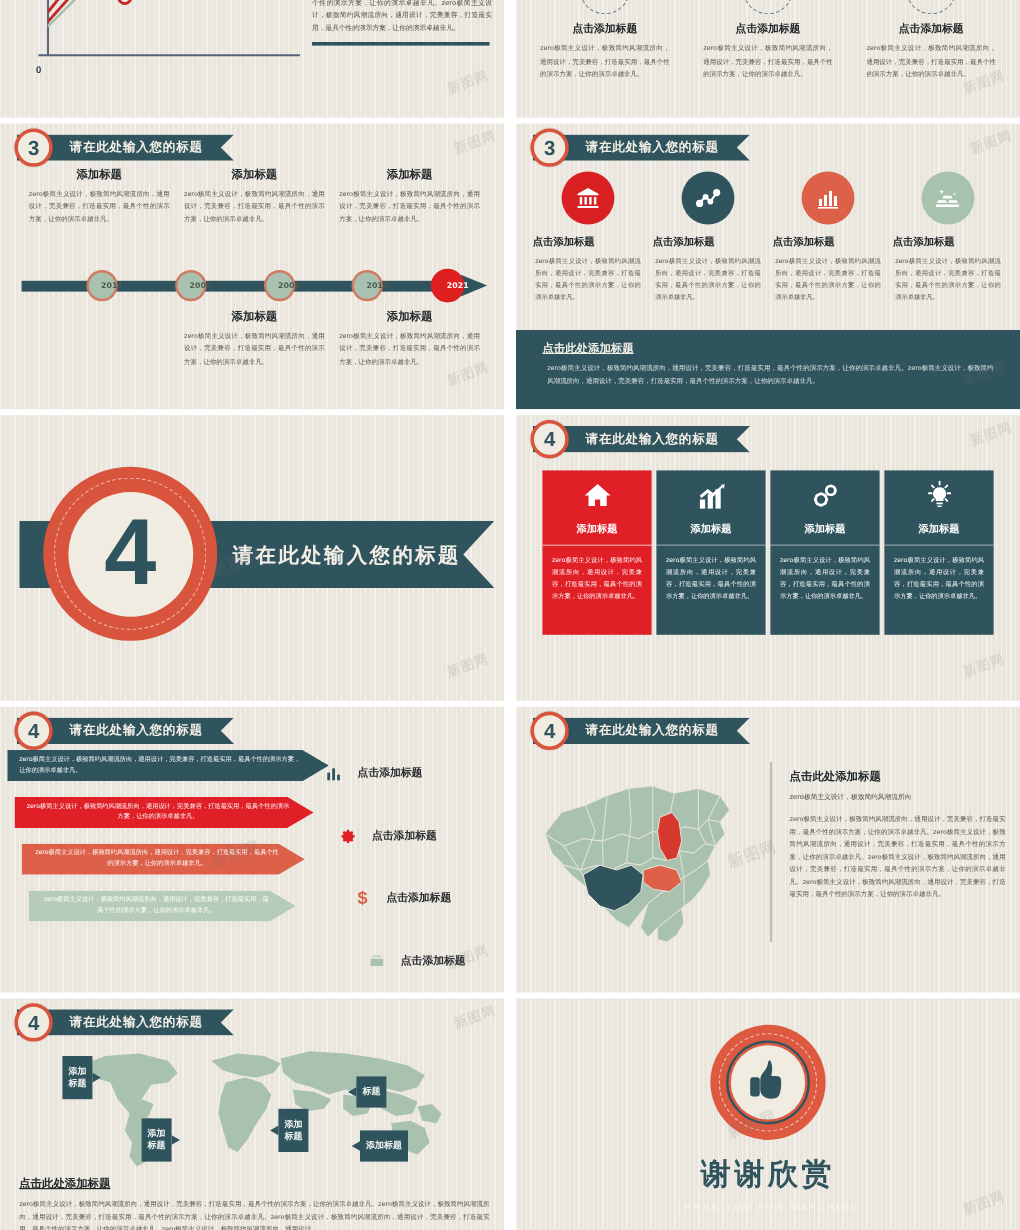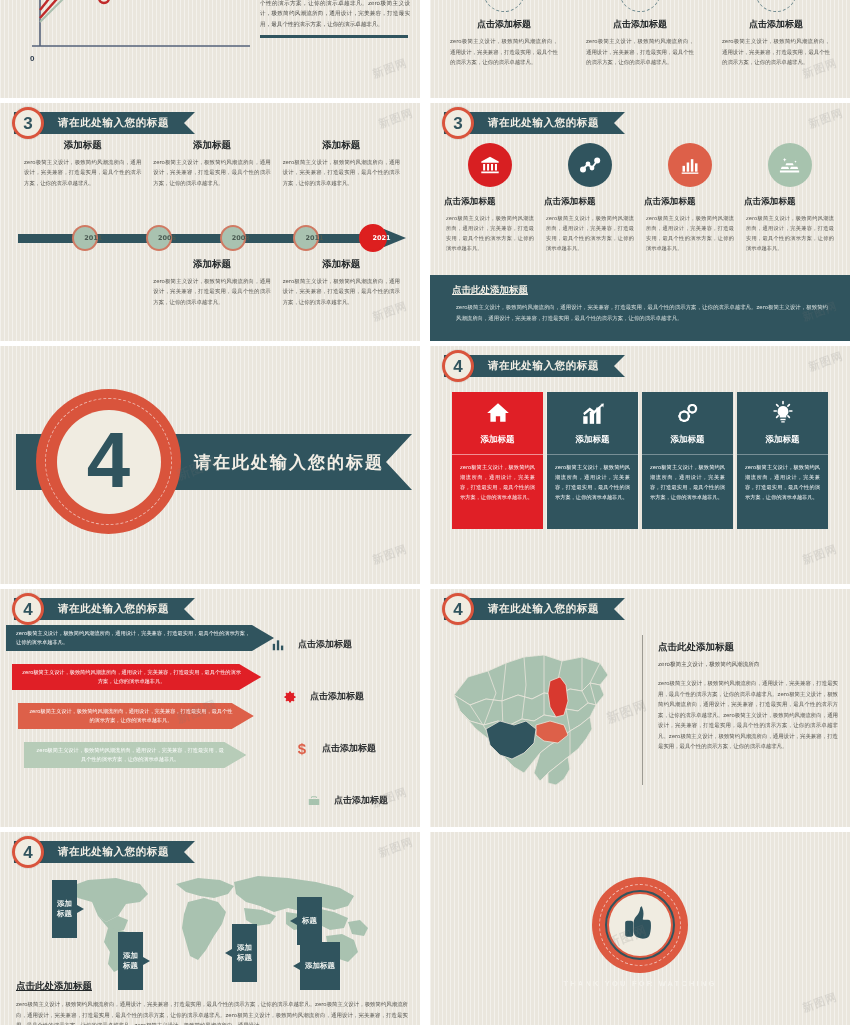--- a/index.html
+++ b/index.html
@@ -197,21 +197,21 @@
   .cn-text{ position:absolute; left:228px; top:52px; right:12px;}
   .cn-h{ font-size:9.5px;font-weight:bold;color:#23282a;margin-bottom:7px;}
   .cn-sub{ font-size:5.6px;color:#4d4c47;font-family:"DejaVu Sans",sans-serif;margin-bottom:9px;}
   .cn-p{ font-size:5.4px;line-height:1.95;color:#55544f;text-align:justify;font-family:"DejaVu Sans",sans-serif;}
 
   
   .wmap{ position:absolute; left:48px; top:40px; width:330px; height:105px;}
   .callout{
     position:absolute; background:#30545e; color:#eef2ef;
     font-size:7.5px; font-weight:bold; line-height:1.3;
-    padding:19px 5px; text-align:center; white-space:pre-line;
+    padding:8px 5px; text-align:center; white-space:pre-line;
   }
   .callout::after{ content:""; position:absolute; width:0;height:0;}
   .co-r::after{ right:-7px; top:50%; margin-top:-4px;
     border-left:7px solid #30545e; border-top:4px solid transparent; border-bottom:4px solid transparent;}
   .co-l::after{ left:-7px; top:50%; margin-top:-4px;
     border-right:7px solid #30545e; border-top:4px solid transparent; border-bottom:4px solid transparent;}
   .w-foot{ position:absolute; left:16px; right:12px; top:148px;}
   .w-foot .cn-h{ text-decoration:underline; margin-bottom:6px;}
 
   
@@ -648,19 +648,20 @@
       <div class="thumbring">
         <div class="thumbin">
           <span>
             <svg width="40" height="40" viewBox="0 0 24 24" fill="#30545e">
               <path d="M13.4 2c-.9 0-1.3.7-1.4 1.5-.2 1.6-.9 3-2 4.2-.7.8-1.3 1.6-1.6 2.6-.2.7-.3 1.5-.3 2.3v4.2c0 1.8 1 3.2 2.6 3.9 1.3.6 2.8.8 4.2.6 1.6-.2 2.6-1 3-2.5.3-1.1.5-2.3.6-3.4.1-1.2.1-2.4 0-3.6-.1-1-.7-1.6-1.7-1.7-.9-.1-1.8-.1-2.7-.1-.4 0-.5-.1-.4-.5.2-1 .4-2 .4-3 0-1.3-.2-2.5-.7-3.7-.2-.5-.5-.8-1-.8z"></path>
               <path d="M6.6 10.6H4.4c-.8 0-1.3.5-1.3 1.3v7c0 .8.5 1.3 1.3 1.3h2.2c.8 0 1.3-.5 1.3-1.3v-7c0-.8-.5-1.3-1.3-1.3z"></path>
             </svg>
           </span>
         </div>
       </div>
+      <div class="t-cn">谢谢欣赏</div>
       <div class="t-en">THANK YOU FOR WATCHING</div>
     </div>
     <div class="wm b">新图网</div>
     <div class="wm c">新图网</div>
   </div>
 
 </div>
 
 </body></html>

